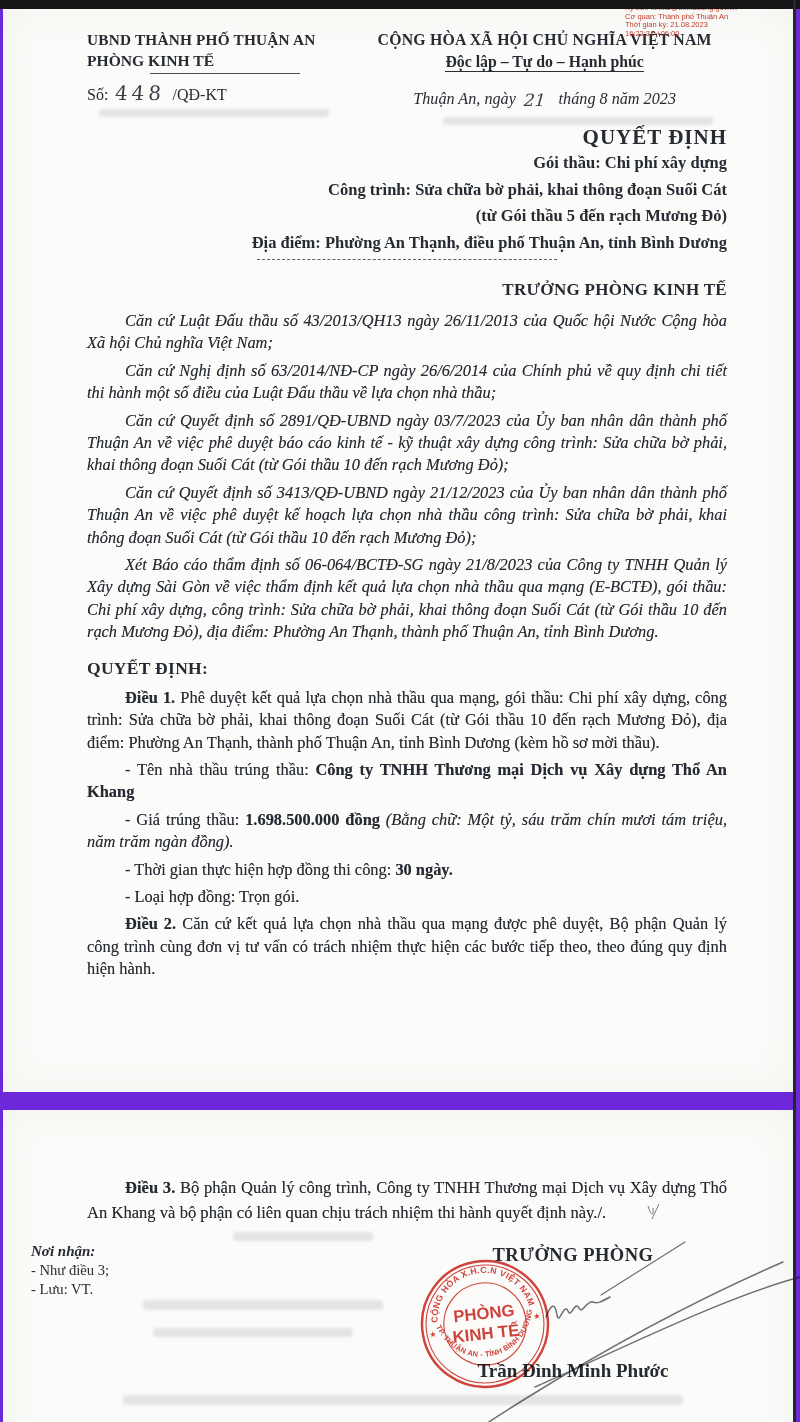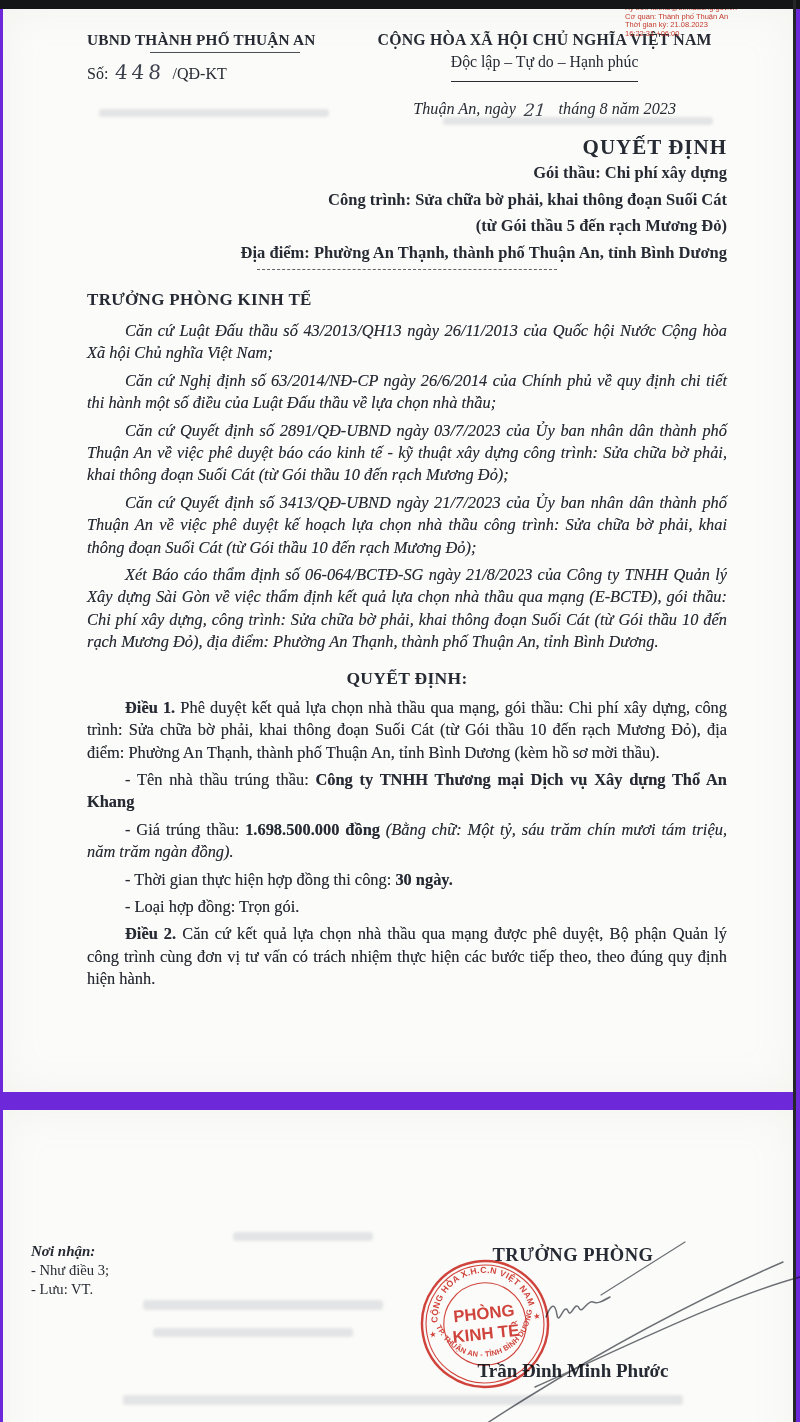--- a/index.html
+++ b/index.html
@@ -24,47 +24,47 @@
 
   
   .hdr{display:flex;margin-top:22px;}
   .hdr-left{width:43%;text-align:left;}
   .hdr-right{width:57%;text-align:center;}
   .org-parent{font-size:15.3px;font-weight:bold;letter-spacing:.2px;}
   .org{font-size:15.6px;font-weight:bold;margin-top:3px;}
   .org-rule{width:150px;border-top:1.4px solid #4a4e55;margin:3px auto 0;}
   .doc-no{font-size:16px;margin-top:7px;}
   .national{font-size:15.8px;font-weight:bold;letter-spacing:.2px;}
-  .motto{display:inline-block;font-size:15.8px;font-weight:normal;margin-top:4px;
-         border-bottom:1.6px solid #2a2d33;padding-bottom:10px;}
+  .motto{display:inline-block;font-size:15.8px;font-weight:bold;margin-top:4px;
+         border-bottom:1.6px solid #2a2d33;padding-bottom:0;}
   .dateline{font-size:16.2px;font-style:italic;margin-top:16px;}
 
   .hand{font-family:"DejaVu Serif",serif;display:inline-block;transform:skewX(-5deg);color:#3a3f4a;}
   .hand-no{font-size:20px;letter-spacing:4px;margin:0 3px;}
   .hand-day{font-size:17px;position:relative;top:2px;margin:0 9px 0 4px;}
 
   
   .dsig{position:absolute;top:-5px;left:622px;width:170px;font-family:"Liberation Sans",sans-serif;
         font-size:7.5px;line-height:8.5px;color:#c23a2b;}
   .dsig div{white-space:nowrap;overflow:hidden;}
 
   
   .title-block{text-align:right;margin-top:16px;}
   .title-main{font-size:21px;font-weight:bold;letter-spacing:1px;}
   .title-line{font-size:16.5px;font-weight:bold;line-height:26.5px;}
   .title-line:first-of-type{margin-top:6px;}
   .title-rule{width:300px;border-top:1.6px dashed #5d6167;margin:3px auto 0;}
 
-  .authority{text-align:left;font-size:17px;font-weight:bold;margin-top:20px;letter-spacing:.3px;}
+  .authority{text-align:right;font-size:17px;font-weight:bold;margin-top:20px;letter-spacing:.3px;}
 
   
   .para{font-size:16.4px;line-height:22.4px;text-align:justify;text-indent:38px;margin:5px 0 0;
         text-shadow:0 0 .5px rgba(20,22,30,.45);}
   .recital{font-style:italic;}
-  .decision-heading{text-align:center;font-size:17.5px;font-weight:bold;margin-top:14px;letter-spacing:.3px;}
+  .decision-heading{text-align:left;font-size:17.5px;font-weight:bold;margin-top:14px;letter-spacing:.3px;}
   .b{font-weight:bold;}
   .i{font-style:italic;}
   .p2-para{font-size:16.6px;line-height:25px;}
 
   
   .recipients{position:absolute;left:28px;top:132px;font-size:14.6px;line-height:19px;}
   .recipients .rhead{font-weight:bold;font-style:italic;font-size:15px;}
   .sig-title{position:absolute;left:410px;top:135px;width:320px;text-align:center;
              font-size:18.5px;font-weight:bold;letter-spacing:.5px;}
   .sig-name{position:absolute;left:400px;top:250px;width:340px;text-align:center;
@@ -92,20 +92,21 @@
     </div>
 
     <div class="smudge" style="left:96px;top:100px;width:230px;height:8px;"></div>
     <div class="smudge" style="left:440px;top:108px;width:270px;height:8px;"></div>
 
     <div class="content">
 
       <div class="hdr">
         <div class="hdr-left">
           <div class="org-parent">UBND THÀNH PHỐ THUẬN AN</div>
+          <div class="org">PHÒNG KINH TẾ</div>
           <div class="org-rule"></div>
           <div class="doc-no">
             <span>Số:</span>
             <span class="hand hand-no">448</span>
             <span>/QĐ-KT</span>
           </div>
         </div>
         <div class="hdr-right">
           <div class="national">CỘNG HÒA XÃ HỘI CHỦ NGHĨA VIỆT NAM</div>
           <div><span class="motto">Độc lập – Tự do – Hạnh phúc</span></div>
@@ -115,50 +116,55 @@
             <span>tháng 8 năm 2023</span>
           </div>
         </div>
       </div>
 
       <div class="title-block">
         <div class="title-main">QUYẾT ĐỊNH</div>
         <div class="title-line">Gói thầu: Chi phí xây dựng</div>
         <div class="title-line">Công trình: Sửa chữa bờ phải, khai thông đoạn Suối Cát</div>
         <div class="title-line">(từ Gói thầu 5 đến rạch Mương Đỏ)</div>
-        <div class="title-line">Địa điểm: Phường An Thạnh, thành phố Thuận An, tỉnh Bình Dương</div>
+        <div class="title-line">Địa điểm: Phường An Thạnh, điều phố Thuận An, tỉnh Bình Dương</div>
         <div class="title-rule"></div>
       </div>
 
       <div class="authority">TRƯỞNG PHÒNG KINH TẾ</div>
 
       <p class="para recital" style="margin-top:10px;">Căn cứ Luật Đấu thầu số 43/2013/QH13 ngày 26/11/2013 của Quốc hội Nước Cộng hòa Xã hội Chủ nghĩa Việt Nam;</p>
       <p class="para recital">Căn cứ Nghị định số 63/2014/NĐ-CP ngày 26/6/2014 của Chính phủ về quy định chi tiết thi hành một số điều của Luật Đấu thầu về lựa chọn nhà thầu;</p>
       <p class="para recital">Căn cứ Quyết định số 2891/QĐ-UBND ngày 03/7/2023 của Ủy ban nhân dân thành phố Thuận An về việc phê duyệt báo cáo kinh tế - kỹ thuật xây dựng công trình: Sửa chữa bờ phải, khai thông đoạn Suối Cát (từ Gói thầu 10 đến rạch Mương Đỏ);</p>
-      <p class="para recital">Căn cứ Quyết định số 3413/QĐ-UBND ngày 21/7/2023 của Ủy ban nhân dân thành phố Thuận An về việc phê duyệt kế hoạch lựa chọn nhà thầu công trình: Sửa chữa bờ phải, khai thông đoạn Suối Cát (từ Gói thầu 10 đến rạch Mương Đỏ);</p>
+      <p class="para recital">Căn cứ Quyết định số 3413/QĐ-UBND ngày 21/12/2023 của Ủy ban nhân dân thành phố Thuận An về việc phê duyệt kế hoạch lựa chọn nhà thầu công trình: Sửa chữa bờ phải, khai thông đoạn Suối Cát (từ Gói thầu 10 đến rạch Mương Đỏ);</p>
       <p class="para recital">Xét Báo cáo thẩm định số 06-064/BCTĐ-SG ngày 21/8/2023 của Công ty TNHH Quản lý Xây dựng Sài Gòn về việc thẩm định kết quả lựa chọn nhà thầu qua mạng (E-BCTĐ), gói thầu: Chi phí xây dựng, công trình: Sửa chữa bờ phải, khai thông đoạn Suối Cát (từ Gói thầu 10 đến rạch Mương Đỏ), địa điểm: Phường An Thạnh, thành phố Thuận An, tỉnh Bình Dương.</p>
 
       <div class="decision-heading">QUYẾT ĐỊNH:</div>
 
       <p class="para" style="margin-top:8px;"><span class="b">Điều 1.</span><span> Phê duyệt kết quả lựa chọn nhà thầu qua mạng, gói thầu: Chi phí xây dựng, công trình: Sửa chữa bờ phải, khai thông đoạn Suối Cát (từ Gói thầu 10 đến rạch Mương Đỏ), địa điểm: Phường An Thạnh, thành phố Thuận An, tỉnh Bình Dương (kèm hồ sơ mời thầu).</span></p>
 
       <p class="para"><span>- Tên nhà thầu trúng thầu: </span><span class="b">Công ty TNHH Thương mại Dịch vụ Xây dựng Thổ An Khang</span></p>
 
       <p class="para"><span>- Giá trúng thầu: </span><span class="b">1.698.500.000 đồng </span><span class="i">(Bằng chữ: Một tỷ, sáu trăm chín mươi tám triệu, năm trăm ngàn đồng).</span></p>
 
       <p class="para"><span>- Thời gian thực hiện hợp đồng thi công: </span><span class="b">30 ngày.</span></p>
 
       <p class="para">- Loại hợp đồng: Trọn gói.</p>
 
       <p class="para"><span class="b">Điều 2.</span><span> Căn cứ kết quả lựa chọn nhà thầu qua mạng được phê duyệt, Bộ phận Quản lý công trình cùng đơn vị tư vấn có trách nhiệm thực hiện các bước tiếp theo, theo đúng quy định hiện hành.</span></p>
     </div>
   </div>
 
   <div class="page page2">
 
+    <div class="content" style="padding-top:60px;">
+      <p class="para p2-para"><span class="b">Điều 3.</span><span> Bộ phận Quản lý công trình, Công ty TNHH Thương mại Dịch vụ Xây dựng Thổ An Khang và bộ phận có liên quan chịu trách nhiệm thi hành quyết định này./.</span><span class="hmark"><svg width="15" height="18" viewBox="0 0 15 18">
+              <path d="M2 3 C5 13,8 14,7 5 M6 16 L13 1" stroke="#7a7e85" stroke-width="1" fill="none"></path>
+            </svg></span></p>
+    </div>
 
     <div class="recipients">
       <div class="rhead">Nơi nhận:</div>
       <div>- Như điều 3;</div>
       <div>- Lưu: VT.</div>
     </div>
 
     <div class="sig-title">TRƯỞNG PHÒNG</div>
     <div class="sig-name">Trần Đình Minh Phước</div>
 

